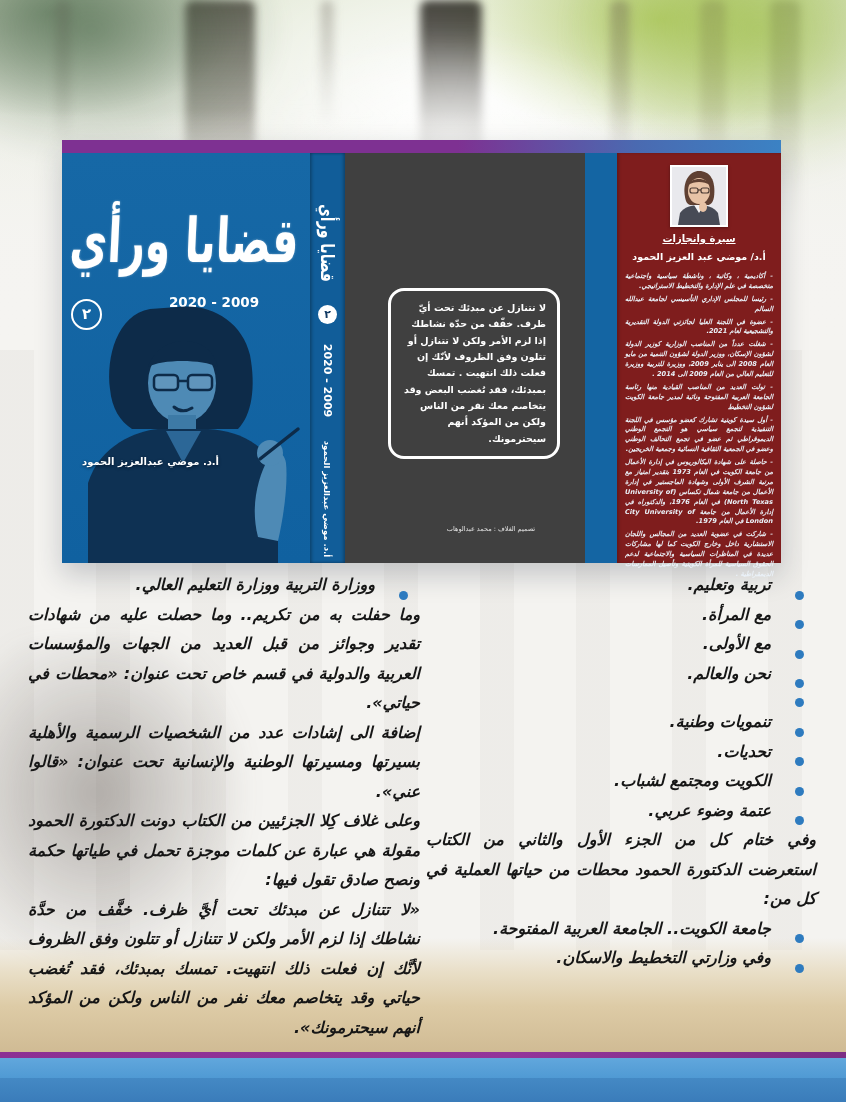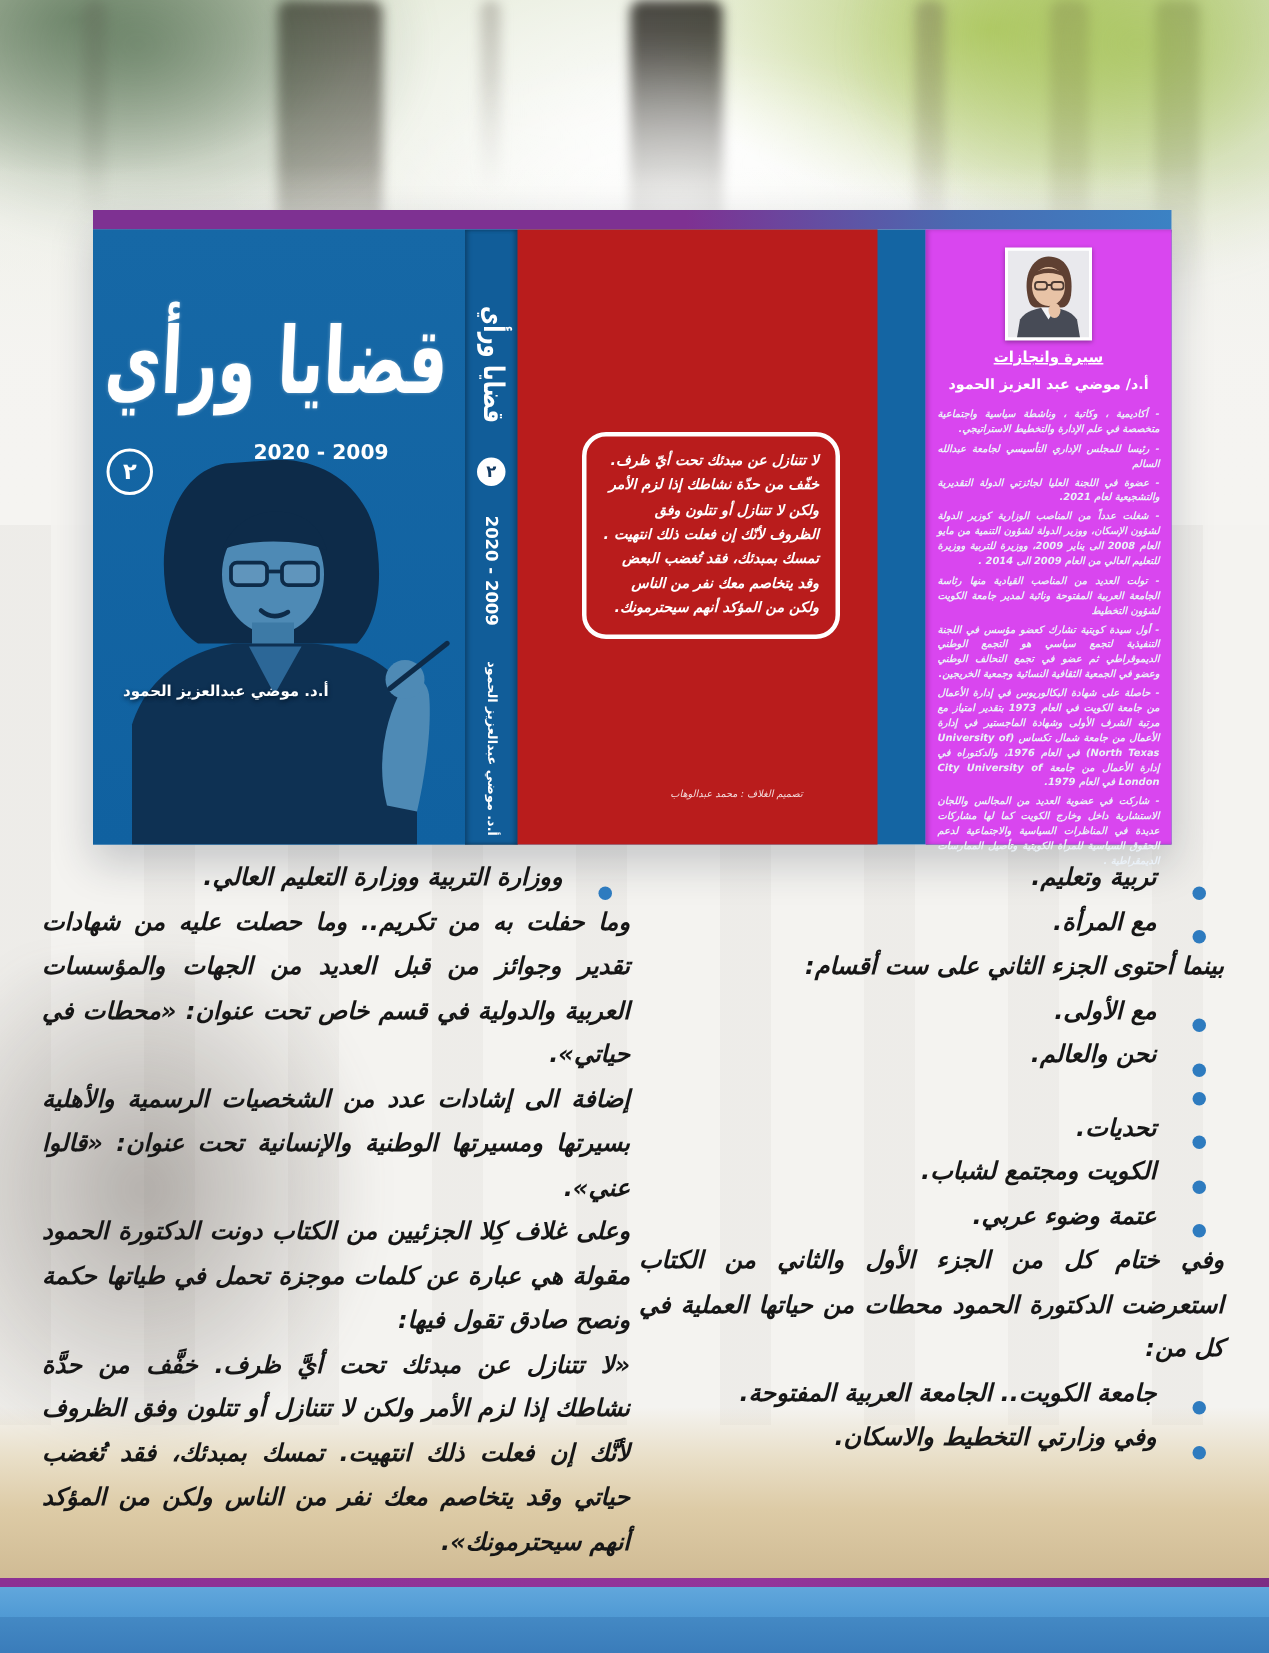--- a/index.html
+++ b/index.html
@@ -44,22 +44,22 @@
   .book{position:absolute;left:62px;top:140px;width:719px;height:423px;
         box-shadow:0 12px 26px rgba(30,40,60,.22);direction:rtl;}
   .book-top{position:absolute;left:0;top:0;right:0;height:13px;
         background:linear-gradient(90deg,#7e3192 0%,#7e3192 55%,#4a6ab1 80%,#3b82c4 100%);
         box-shadow:0 2px 0 rgba(0,0,0,.18);}
   .book-body{position:absolute;left:0;top:13px;right:0;height:410px;background:#1465a3;}
   .front,.spine,.back,.panel{position:absolute;top:0;height:410px;}
   .front{left:0;width:248px;background:linear-gradient(180deg,#1668a6,#1061a0);}
   .spine{left:248px;width:35px;background:#115d99;
          box-shadow:inset 2px 0 3px rgba(0,0,0,.25), inset -2px 0 3px rgba(0,0,0,.25);}
-  .back{left:283px;width:240px;background:#b91c1c;font-style:italic;}
-  .panel{left:555px;width:164px;background:#d946ef;box-shadow:inset 2px 0 3px rgba(0,0,0,.2);}
+  .back{left:283px;width:240px;background:#404040;}
+  .panel{left:555px;width:164px;background:#7f1d1d;box-shadow:inset 2px 0 3px rgba(0,0,0,.2);}
 
   .cover-title{position:absolute;top:52px;left:0;width:100%;text-align:center;
       font-size:41px;font-weight:bold;color:#fff;transform:scaleY(1.5) skewX(-4deg);
       transform-origin:top center;text-shadow:0 0 2px rgba(255,255,255,.4);white-space:nowrap;}
   .cover-years{position:absolute;top:141px;left:92px;width:120px;text-align:center;
       font-size:13.5px;font-weight:bold;color:#fff;direction:ltr;}
   .badge{position:absolute;border-radius:50%;text-align:center;font-weight:bold;}
   .badge-front{left:9px;top:146px;width:27px;height:27px;border:2.5px solid #fff;
       color:#fff;font-size:15px;line-height:27px;}
   .cover-portrait{position:absolute;left:0;bottom:0;width:248px;height:262px;}
@@ -204,37 +204,37 @@
   <div class="col col-right">
 
   <div class="row bullet">
         <span class="dot"></span>
         <span class="txt">تربية وتعليم.</span>
       </div>
       <div class="row bullet">
         <span class="dot"></span>
         <span class="txt">مع المرأة.</span>
       </div>
-      <div class="row para">
-        
-        <span class="txt">بينما أحتوى الجزء الثاني على ست أقسام:</span>
-      </div>
       <div class="row bullet">
         <span class="dot"></span>
         <span class="txt">مع الأولى.</span>
       </div>
       <div class="row bullet">
         <span class="dot"></span>
         <span class="txt">نحن والعالم.</span>
       </div>
       <div class="row bullet">
         <span class="dot"></span>
       </div>
       <div class="row bullet">
         <span class="dot"></span>
+        <span class="txt">تنمويات وطنية.</span>
+      </div>
+      <div class="row bullet">
+        <span class="dot"></span>
         <span class="txt">تحديات.</span>
       </div>
       <div class="row bullet">
         <span class="dot"></span>
         <span class="txt">الكويت ومجتمع لشباب.</span>
       </div>
       <div class="row bullet">
         <span class="dot"></span>
         <span class="txt">عتمة وضوء عربي.</span>
       </div>

